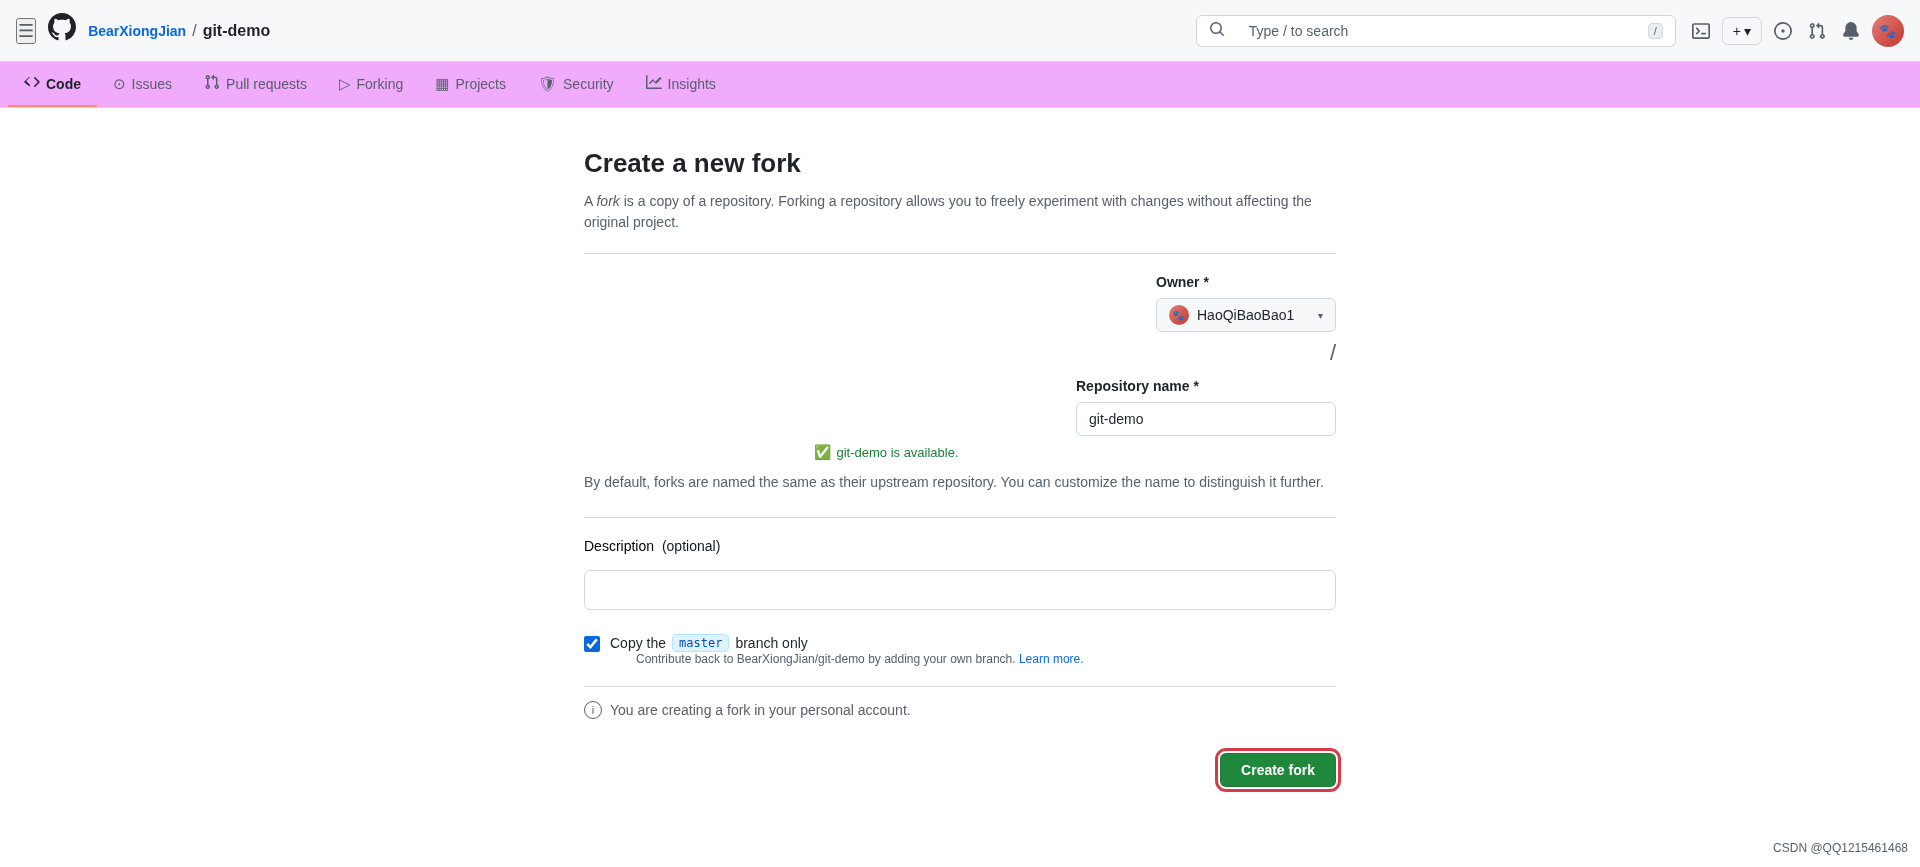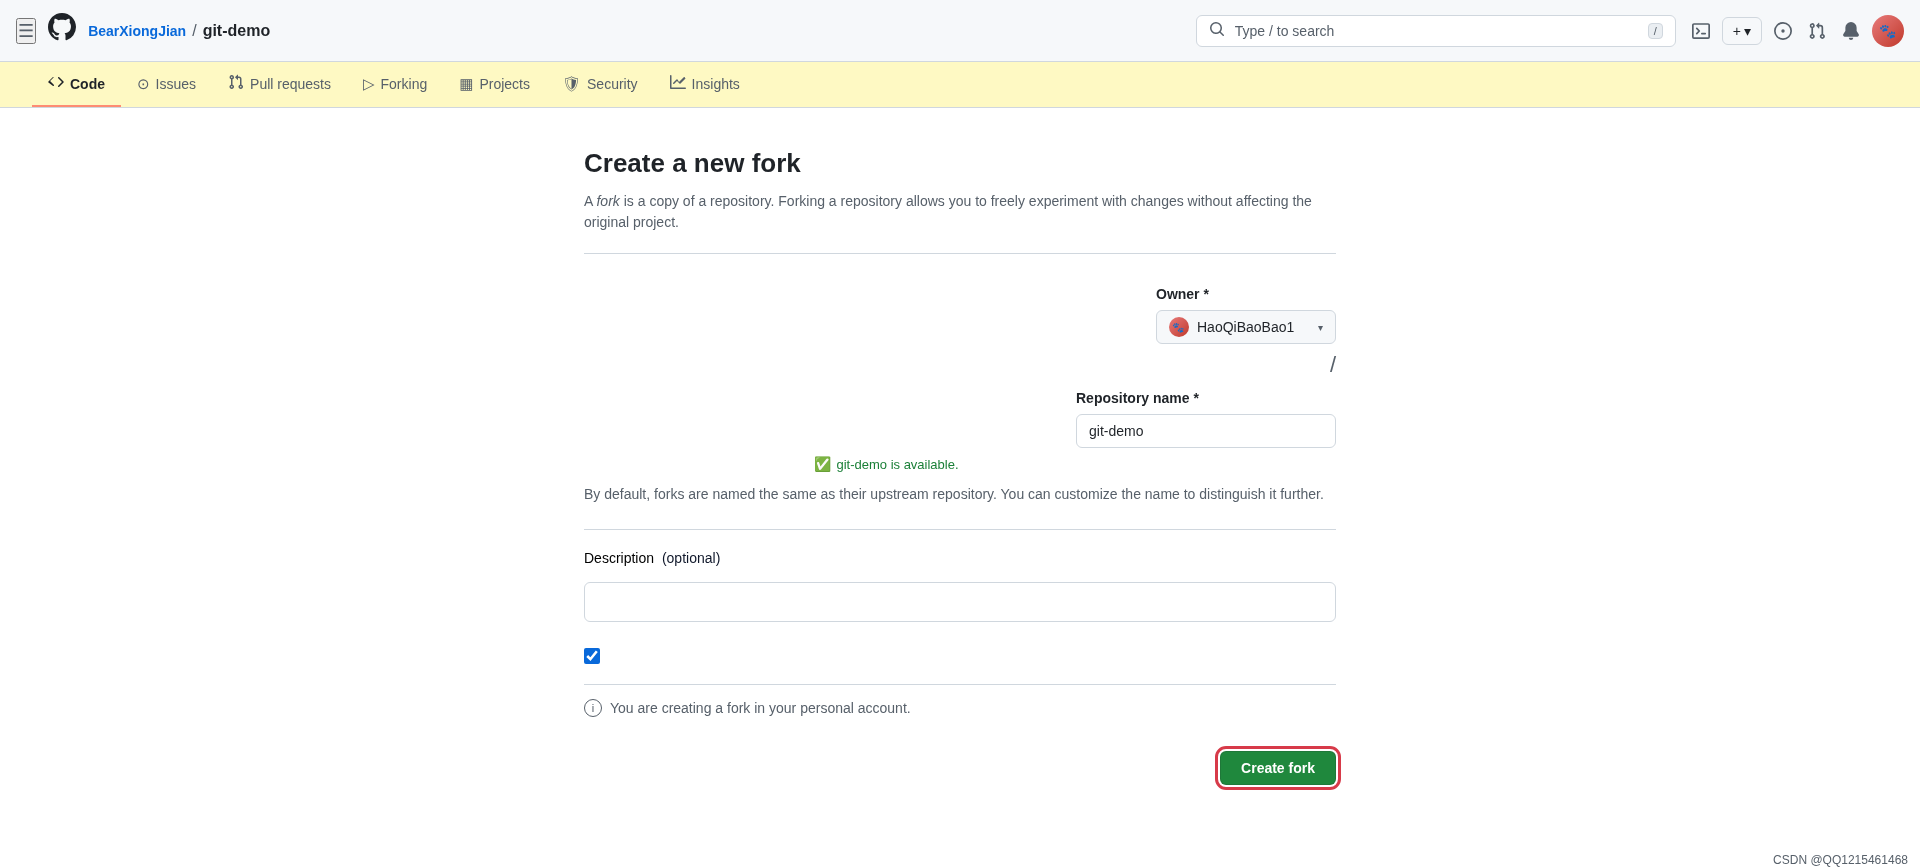--- a/index.html
+++ b/index.html
@@ -22,21 +22,21 @@
     .header-breadcrumb-sep { color: #57606a; font-size: 16px; }
     .header-breadcrumb-repo { font-weight: 700; color: #1f2328; font-size: 16px; }
     .header-search {
       margin-left: auto;
       display: flex;
       align-items: center;
       background: #fff;
       border: 1px solid #d0d7de;
       border-radius: 6px;
       padding: 6px 12px;
-      gap: 10px;
+      gap: 24px;
       width: 480px;
       height: 32px;
       color: #57606a;
       font-size: 14px;
       cursor: text;
     }
     .header-search .search-icon { color: #57606a; font-size: 14px; }
     .header-search .search-slash {
       background: #eaeef2;
       border: 1px solid #d0d7de;
@@ -66,23 +66,23 @@
       width: 32px; height: 32px; border-radius: 50%;
       background: linear-gradient(135deg, #e87b7b, #c0392b);
       display: flex; align-items: center; justify-content: center;
       color: white; font-size: 14px; cursor: pointer;
     }
 
     
     .nav-tabs {
       display: flex;
       align-items: center;
-      padding: 0 32px;
+      padding: 0 8px;
       border-bottom: 1px solid #d0d7de;
-      background: #fef9c3;
+      background: #f0abfc;
       gap: 0;
     }
     .nav-tab {
       display: flex; align-items: center; gap: 6px;
       padding: 12px 16px;
       font-size: 14px;
       color: #57606a;
       cursor: pointer;
       border-bottom: 2px solid transparent;
       text-decoration: none;
@@ -104,21 +104,21 @@
       color: #1f2328;
       margin-bottom: 12px;
     }
 
     .page-desc {
       font-size: 14px;
       color: #57606a;
       line-height: 1.5;
       padding-bottom: 20px;
       border-bottom: 1px solid #d0d7de;
-      margin-bottom: 32px;
+      margin-bottom: 20px;
     }
 
     .page-desc em { font-style: italic; }
 
     .required-note {
       font-size: 13px;
       font-style: italic;
       color: #57606a;
       margin-bottom: 24px;
     }
@@ -295,21 +295,21 @@
       font-size: 14px;
       font-weight: 600;
       cursor: pointer;
       outline: 3px solid #d73a49;
       outline-offset: 2px;
     }
 
     
     .watermark {
       position: fixed;
-      bottom: 0;
+      bottom: 12px;
       right: 12px;
       font-size: 12px;
       color: #57606a;
     }
   </style>
 </head>
 <body>
 
 <header class="header">
   <button class="header-hamburger">☰</button>
@@ -460,20 +460,31 @@
   <div class="form-group" style="margin-bottom:0;">
     <div class="desc-label">
       <span>Description</span>
       <span style="font-weight:400;color:#0f172a;margin-left:4px;">(optional)</span>
     </div>
     <input class="desc-input" type="text" style="">
   </div>
 
   <div class="checkbox-row">
     <input type="checkbox" class="checkbox-input" id="copy-branch-cb" checked="" style="">
+    <div>
+      <label class="checkbox-label" for="copy-branch-cb">
+        <span>Copy the</span>
+        <span class="branch-badge">master</span>
+        <span>branch only</span>
+      </label>
+      <p class="checkbox-sub">
+        <span>Contribute back to BearXiongJian/git-demo by adding your own branch.</span>
+        <a href="#">Learn more.</a>
+      </p>
+    </div>
   </div>
 
   <div class="info-row">
     <div class="info-icon">i</div>
     <span>You are creating a fork in your personal account.</span>
   </div>
 
   <div class="form-footer">
     <button class="create-fork-btn">Create fork</button>
   </div>

